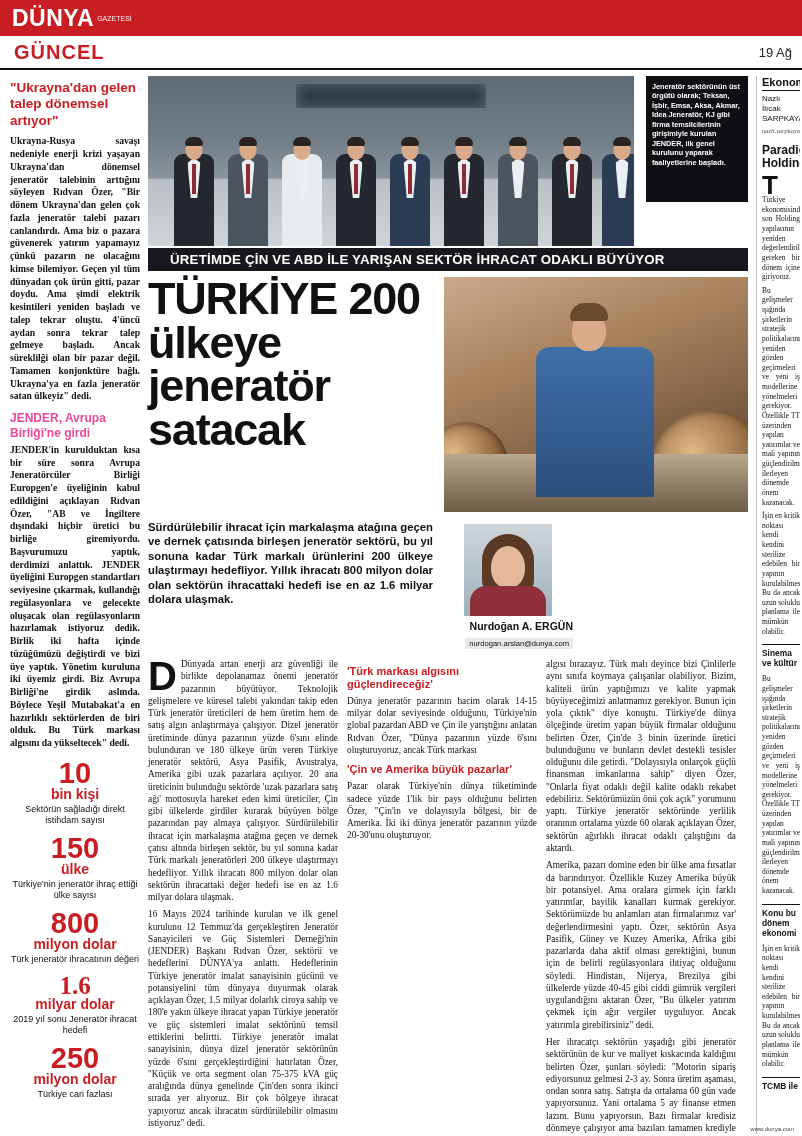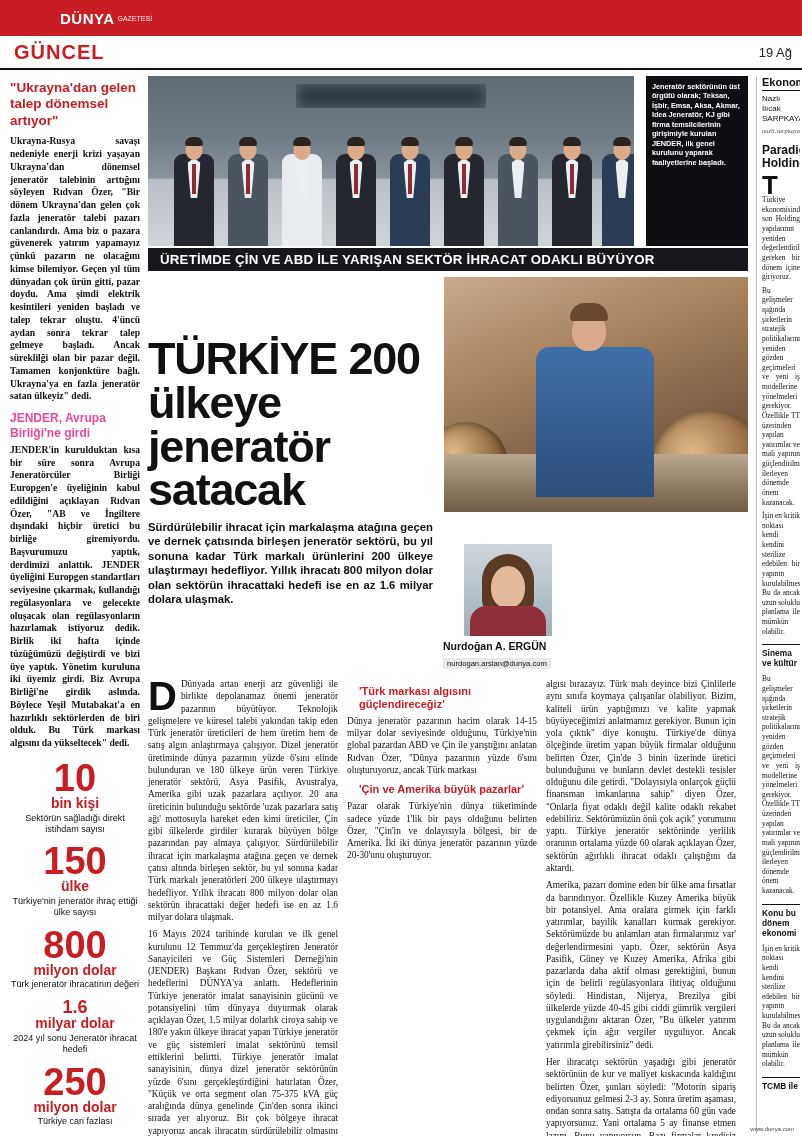--- a/index.html
+++ b/index.html
@@ -20,23 +20,22 @@
     height: 36px;
     background: #c81d22;
     color: #ffffff;
     display: flex;
     align-items: center;
     padding-left: 12px;
   }
   .masthead .logo {
     font-family: "Liberation Sans", sans-serif;
     font-weight: bold;
-    font-size: 15px;
+    font-size: 23px;
     letter-spacing: 0.5px;
-    margin-left: 48px;
   }
   .masthead .logo-sub {
     font-family: "Liberation Sans", sans-serif;
     font-size: 7px;
     margin-left: 3px;
     line-height: 1;
     opacity: .95;
   }
 
   .sectionbar {
@@ -97,25 +96,25 @@
     margin: 8px 0 4px 0;
   }
 
   
   .figures { margin-top: 10px; }
   .figure { margin-bottom: 9px; text-align: center; }
   .figure .num {
     color: #c81d22;
     font-family: "Liberation Sans", sans-serif;
     font-weight: bold;
-    font-size: 38px;
+    font-size: 29px;
     line-height: 0.95;
     display: block;
   }
-  .figure .num.small { font-size: 18px; }
+  .figure .num.small { font-size: 25px; font-family: Liberation Serif, serif; }
   .figure .unit {
     color: #c81d22;
     font-family: "Liberation Sans", sans-serif;
     font-weight: bold;
     font-size: 14px;
     line-height: 1.05;
     display: block;
   }
   .figure .cap {
     font-family: "Liberation Sans", sans-serif;
@@ -166,39 +165,39 @@
   }
   .person .tie {
     position: absolute; bottom: 52px; left: 50%; transform: translateX(-50%);
     width: 4px; height: 30px; background: #8e2b33;
   }
   .person.light .body { background: #4a5560; }
   .person.blue .body  { background: #2b3c55; }
   .person.white .body { background: #e9ecef; }
 
   .photo-caption-box {
-    width: 104px; height: 170px;
+    width: 104px; height: 126px;
     background: #0d0f12; color: #ffffff;
     font-family: "Liberation Sans", sans-serif;
     font-size: 7.3px; line-height: 1.3;
     padding: 6px 6px;
     font-weight: bold;
     margin-left: 12px;
   }
 
   .kicker-bar {
     margin-top: 2px;
     background: #16181c; color: #fff;
     font-family: "Liberation Sans", sans-serif;
     font-weight: bold; font-size: 13.3px;
     letter-spacing: .2px;
-    padding: 4px 12px;
-  }
-
-  .headline-zone { display: flex; gap: 12px; margin-top: 6px; align-items: flex-end; }
+    padding: 4px 22px;
+  }
+
+  .headline-zone { display: flex; gap: 12px; margin-top: 6px; }
   .headline {
     width: 285px;
     font-family: "Liberation Sans", sans-serif;
     font-weight: bold;
     font-size: 45px;
     line-height: 0.97;
     letter-spacing: -1.2px;
     color: #111;
   }
   .hero-photo {
@@ -239,21 +238,21 @@
     width: 285px;
     font-family: "Liberation Sans", sans-serif;
     font-weight: bold;
     font-size: 11.3px;
     line-height: 1.28;
     text-align: justify;
   }
 
   
   .author {
-    width: 130px; text-align: left; margin-top: 24px;
+    width: 130px; text-align: right; margin-top: 4px;
   }
   .author .portrait {
     width: 88px; height: 92px; margin: 0 auto;
     background: linear-gradient(#cfd6db,#9fb0bb);
     position: relative; overflow: hidden;
   }
   .author .portrait .a-hair {
     position: absolute; top: 10px; left: 50%; transform: translateX(-50%);
     width: 52px; height: 62px; background: #5b3a25; border-radius: 26px 26px 16px 16px;
   }
@@ -278,21 +277,21 @@
   
   .cols3 { display: flex; gap: 9px; margin-top: 8px; }
   .cols3 .c { width: 190px; }
   .cols3 .c.narrow { width: 190px; }
   .art-text { font-size: 9.3px; line-height: 1.32; text-align: justify; }
   .art-text p { margin: 0 0 5px 0; }
   .sub-red {
     color: #c81d22;
     font-family: "Liberation Sans", sans-serif;
     font-weight: bold; font-size: 11px; line-height: 1.18;
-    margin: 7px 0 4px 12px;
+    margin: 7px 0 4px 0;
   }
   .dropcap {
     float: left; font-family: "Liberation Sans", sans-serif; font-weight: bold;
     font-size: 40px; line-height: 32px; padding: 2px 4px 0 0;
   }
 
   
   .rail-head {
     font-family: "Liberation Sans", sans-serif;
     font-weight: bold; font-size: 11px; color:#111;
@@ -360,21 +359,21 @@
         <span class="cap">Türkiye'nin jeneratör ihraç ettiği ülke sayısı</span>
       </div>
       <div class="figure">
         <span class="num">800</span>
         <span class="unit">milyon dolar</span>
         <span class="cap">Türk jeneratör ihracatının değeri</span>
       </div>
       <div class="figure">
         <span class="num small">1.6</span>
         <span class="unit">milyar dolar</span>
-        <span class="cap">2024 yıl sonu Jeneratör ihracat hedefi</span>
+        <span class="cap">2019 yıl sonu Jeneratör ihracat hedefi</span>
       </div>
       <div class="figure">
         <span class="num">250</span>
         <span class="unit">milyon dolar</span>
         <span class="cap">Türkiye cari fazlası</span>
       </div>
     </div>
   </div>
 
   <div class="col-main">

